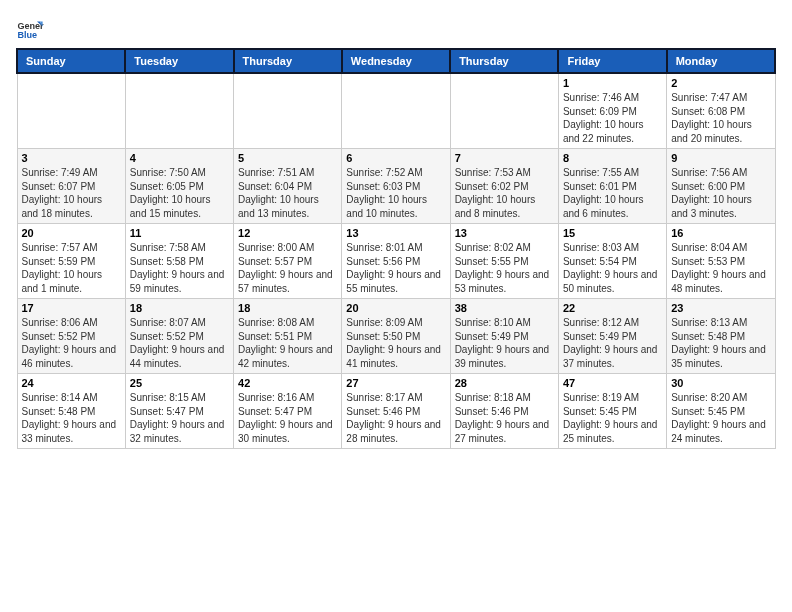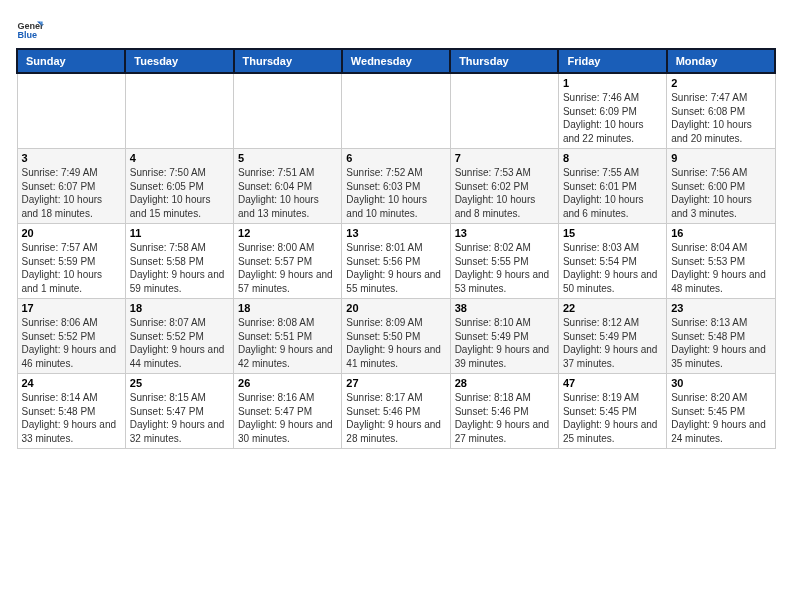--- a/index.html
+++ b/index.html
@@ -225,21 +225,21 @@
       <tr class="row-odd">
         <td>
           <span class="day-num">24</span>
           <div class="day-info">Sunrise: 8:14 AM<br>Sunset: 5:48 PM<br>Daylight: 9 hours and 33 minutes.</div>
         </td>
         <td>
           <span class="day-num">25</span>
           <div class="day-info">Sunrise: 8:15 AM<br>Sunset: 5:47 PM<br>Daylight: 9 hours and 32 minutes.</div>
         </td>
         <td>
-          <span class="day-num">26</span>
+          <span class="day-num">42</span>
           <div class="day-info">Sunrise: 8:16 AM<br>Sunset: 5:47 PM<br>Daylight: 9 hours and 30 minutes.</div>
         </td>
         <td>
           <span class="day-num">27</span>
           <div class="day-info">Sunrise: 8:17 AM<br>Sunset: 5:46 PM<br>Daylight: 9 hours and 28 minutes.</div>
         </td>
         <td>
           <span class="day-num">28</span>
           <div class="day-info">Sunrise: 8:18 AM<br>Sunset: 5:46 PM<br>Daylight: 9 hours and 27 minutes.</div>
         </td>

